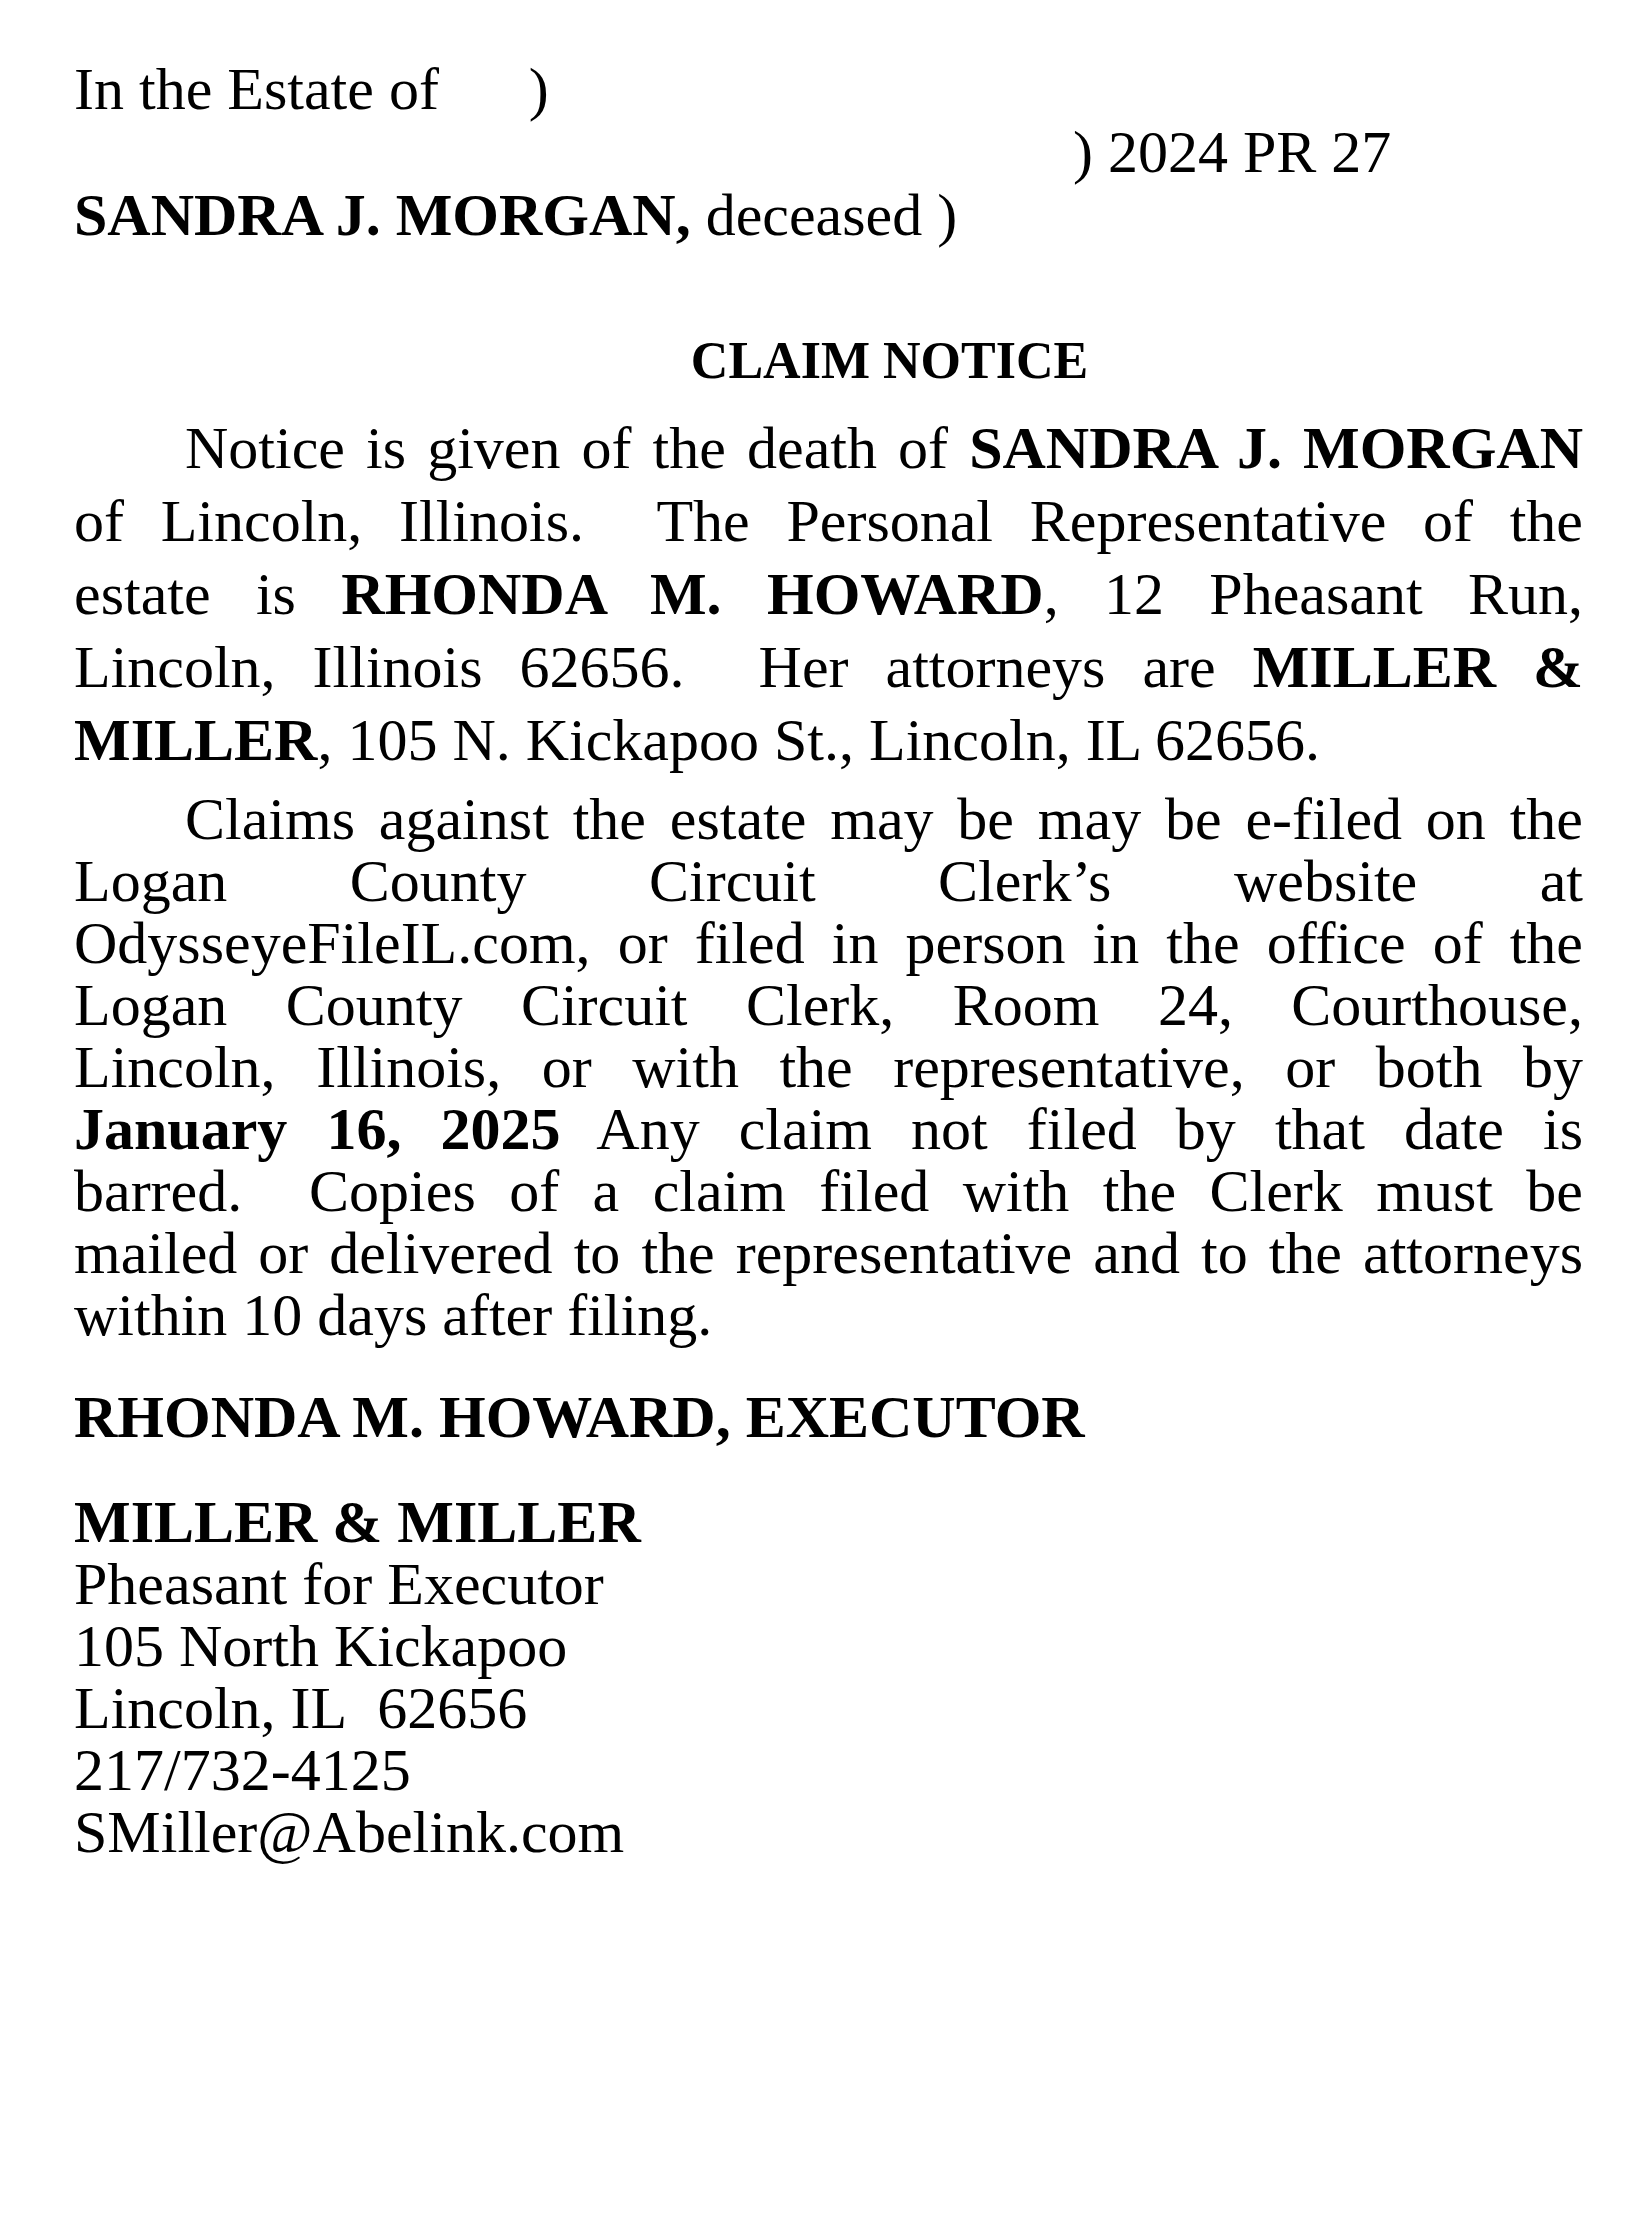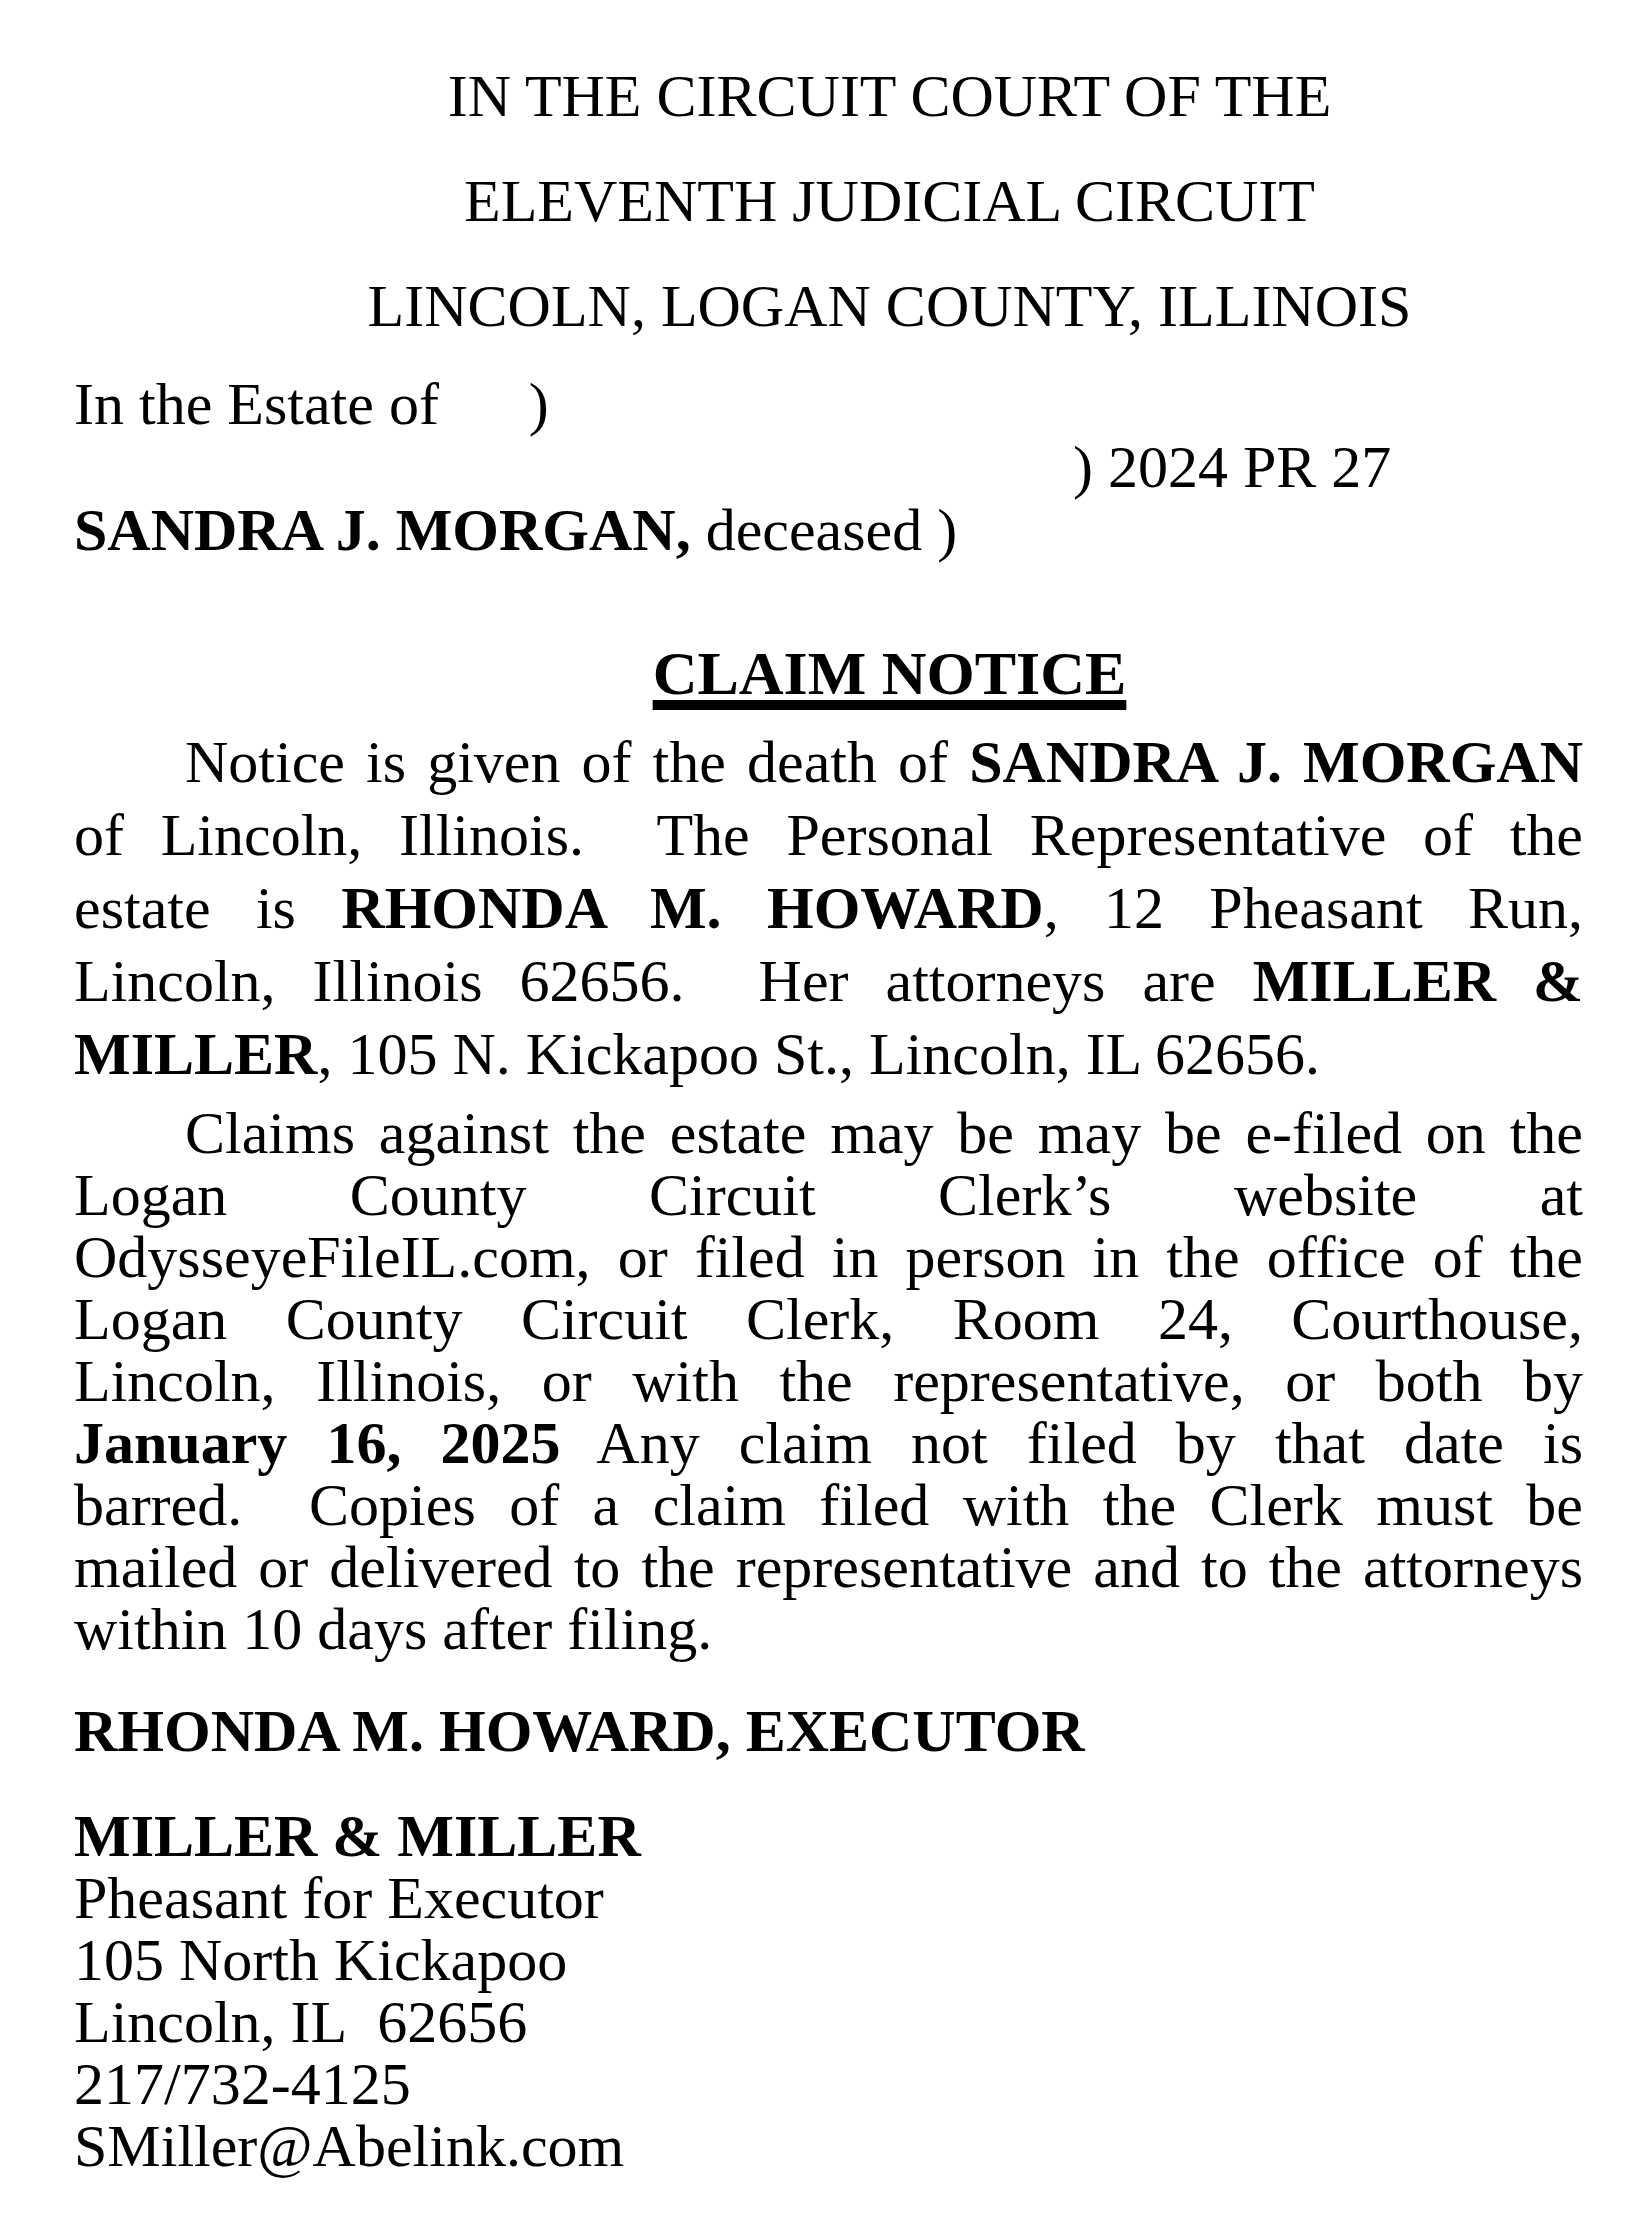--- a/index.html
+++ b/index.html
@@ -17,22 +17,21 @@
   }
   .centered { text-align: center; padding-left: 122px; }
   .court-header .hline { line-height: 105px; }
   .caption { margin-top: 14.2px; }
   .caption .cline { line-height: 63px; }
   .pre { white-space: pre; }
   .case-no { margin-left: 999px; }
   .doc-title { margin-top: 68px; line-height: 87px; }
   .doc-title .title-text {
     font-weight: bold;
-    font-size: 62px;
-    text-decoration: underline;
+    font-size: 52px;
     text-decoration-thickness: 9.5px;
     text-underline-offset: 6.3px;
   }
   .para .line { width: 100%; font-family: Liberation Serif, serif; }
   .just { text-align: justify; text-align-last: justify; }
   .last { text-align: left; }
   .indent { text-indent: 111px; }
   .p1 { margin-top: 8px; }
   .p1 .line { line-height: 73px; }
   .p2 { margin-top: 11px; }
@@ -40,25 +39,20 @@
   .executor-line { margin-top: 40px; line-height: 62px; }
   .firm-block { margin-top: 43px; }
   .firm-block .fline { line-height: 62px; }
   .b { font-weight: bold; }
 </style>
 </head>
 <body>
 
 <div class="page">
 
-  <div class="court-header">
-    <div class="hline centered">IN THE CIRCUIT COURT OF THE</div>
-    <div class="hline centered">ELEVENTH JUDICIAL CIRCUIT</div>
-    <div class="hline centered">LINCOLN, LOGAN COUNTY, ILLINOIS</div>
-  </div>
 
   <div class="caption">
     <div class="cline pre">In the Estate of      )</div>
     <div class="cline pre case-no">) 2024 PR 27</div>
     <div class="cline"><span class="b">SANDRA J. MORGAN,</span><span> deceased )</span></div>
   </div>
 
   <div class="doc-title centered">
     <span class="title-text">CLAIM NOTICE</span>
   </div>

